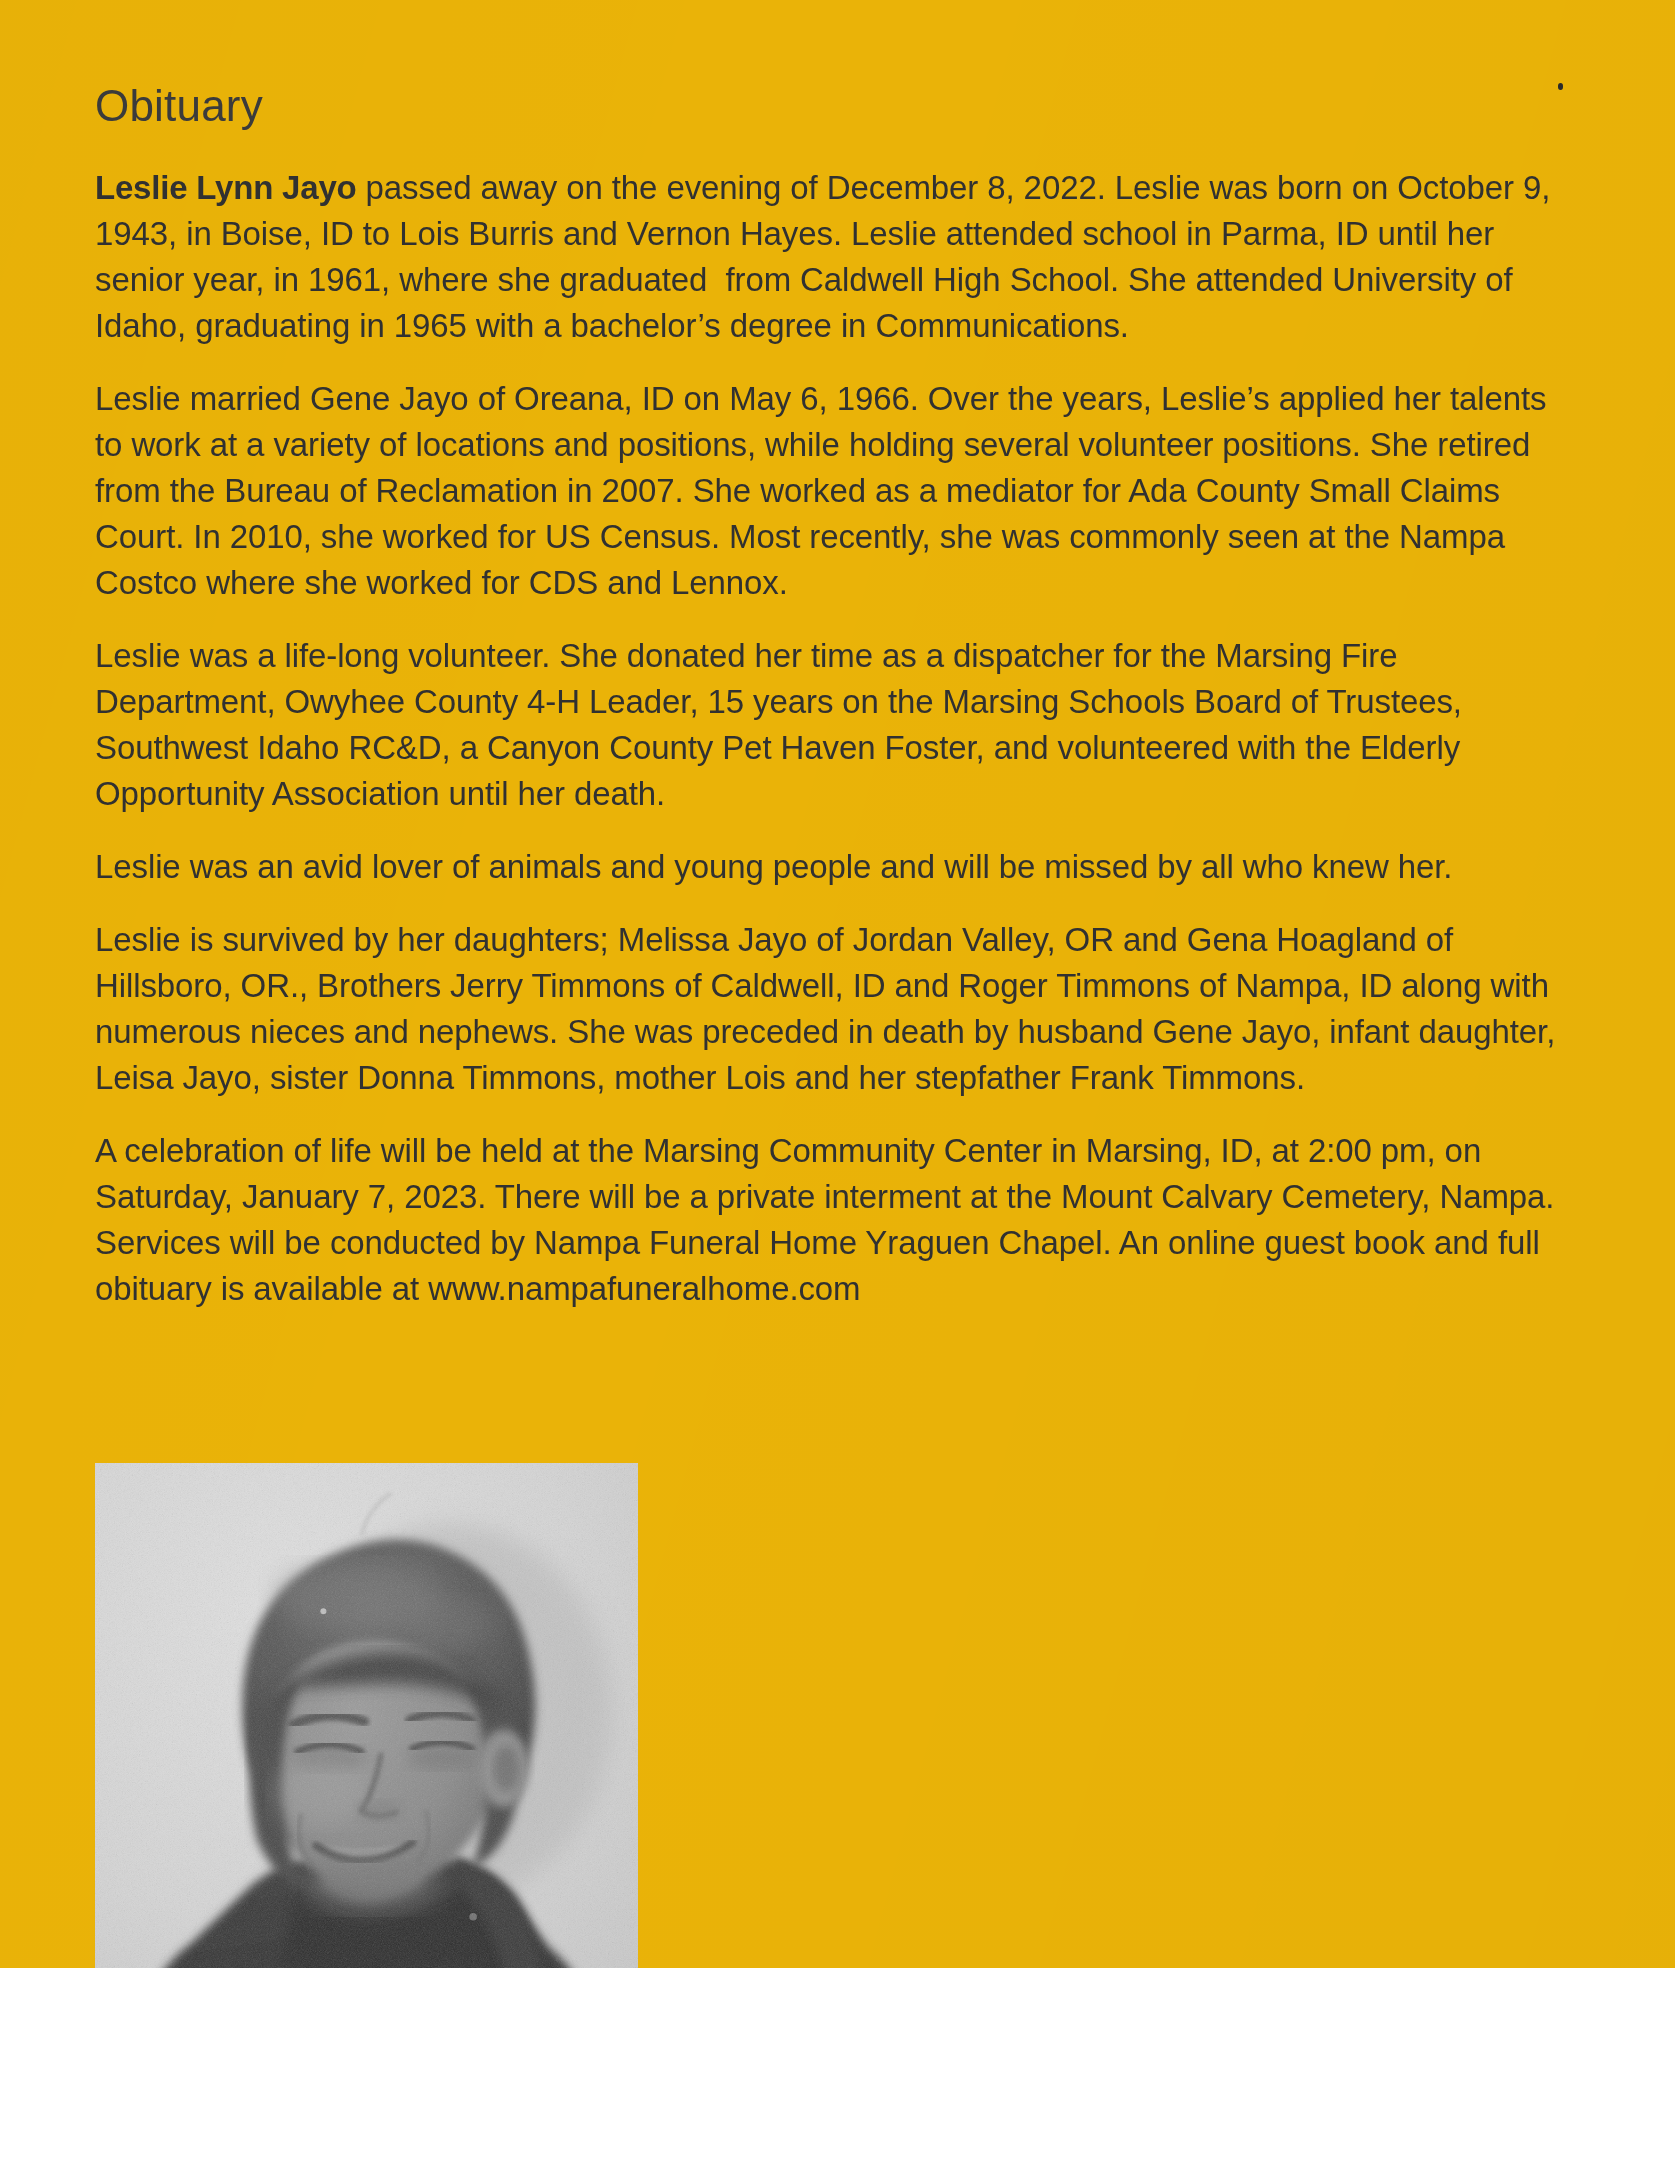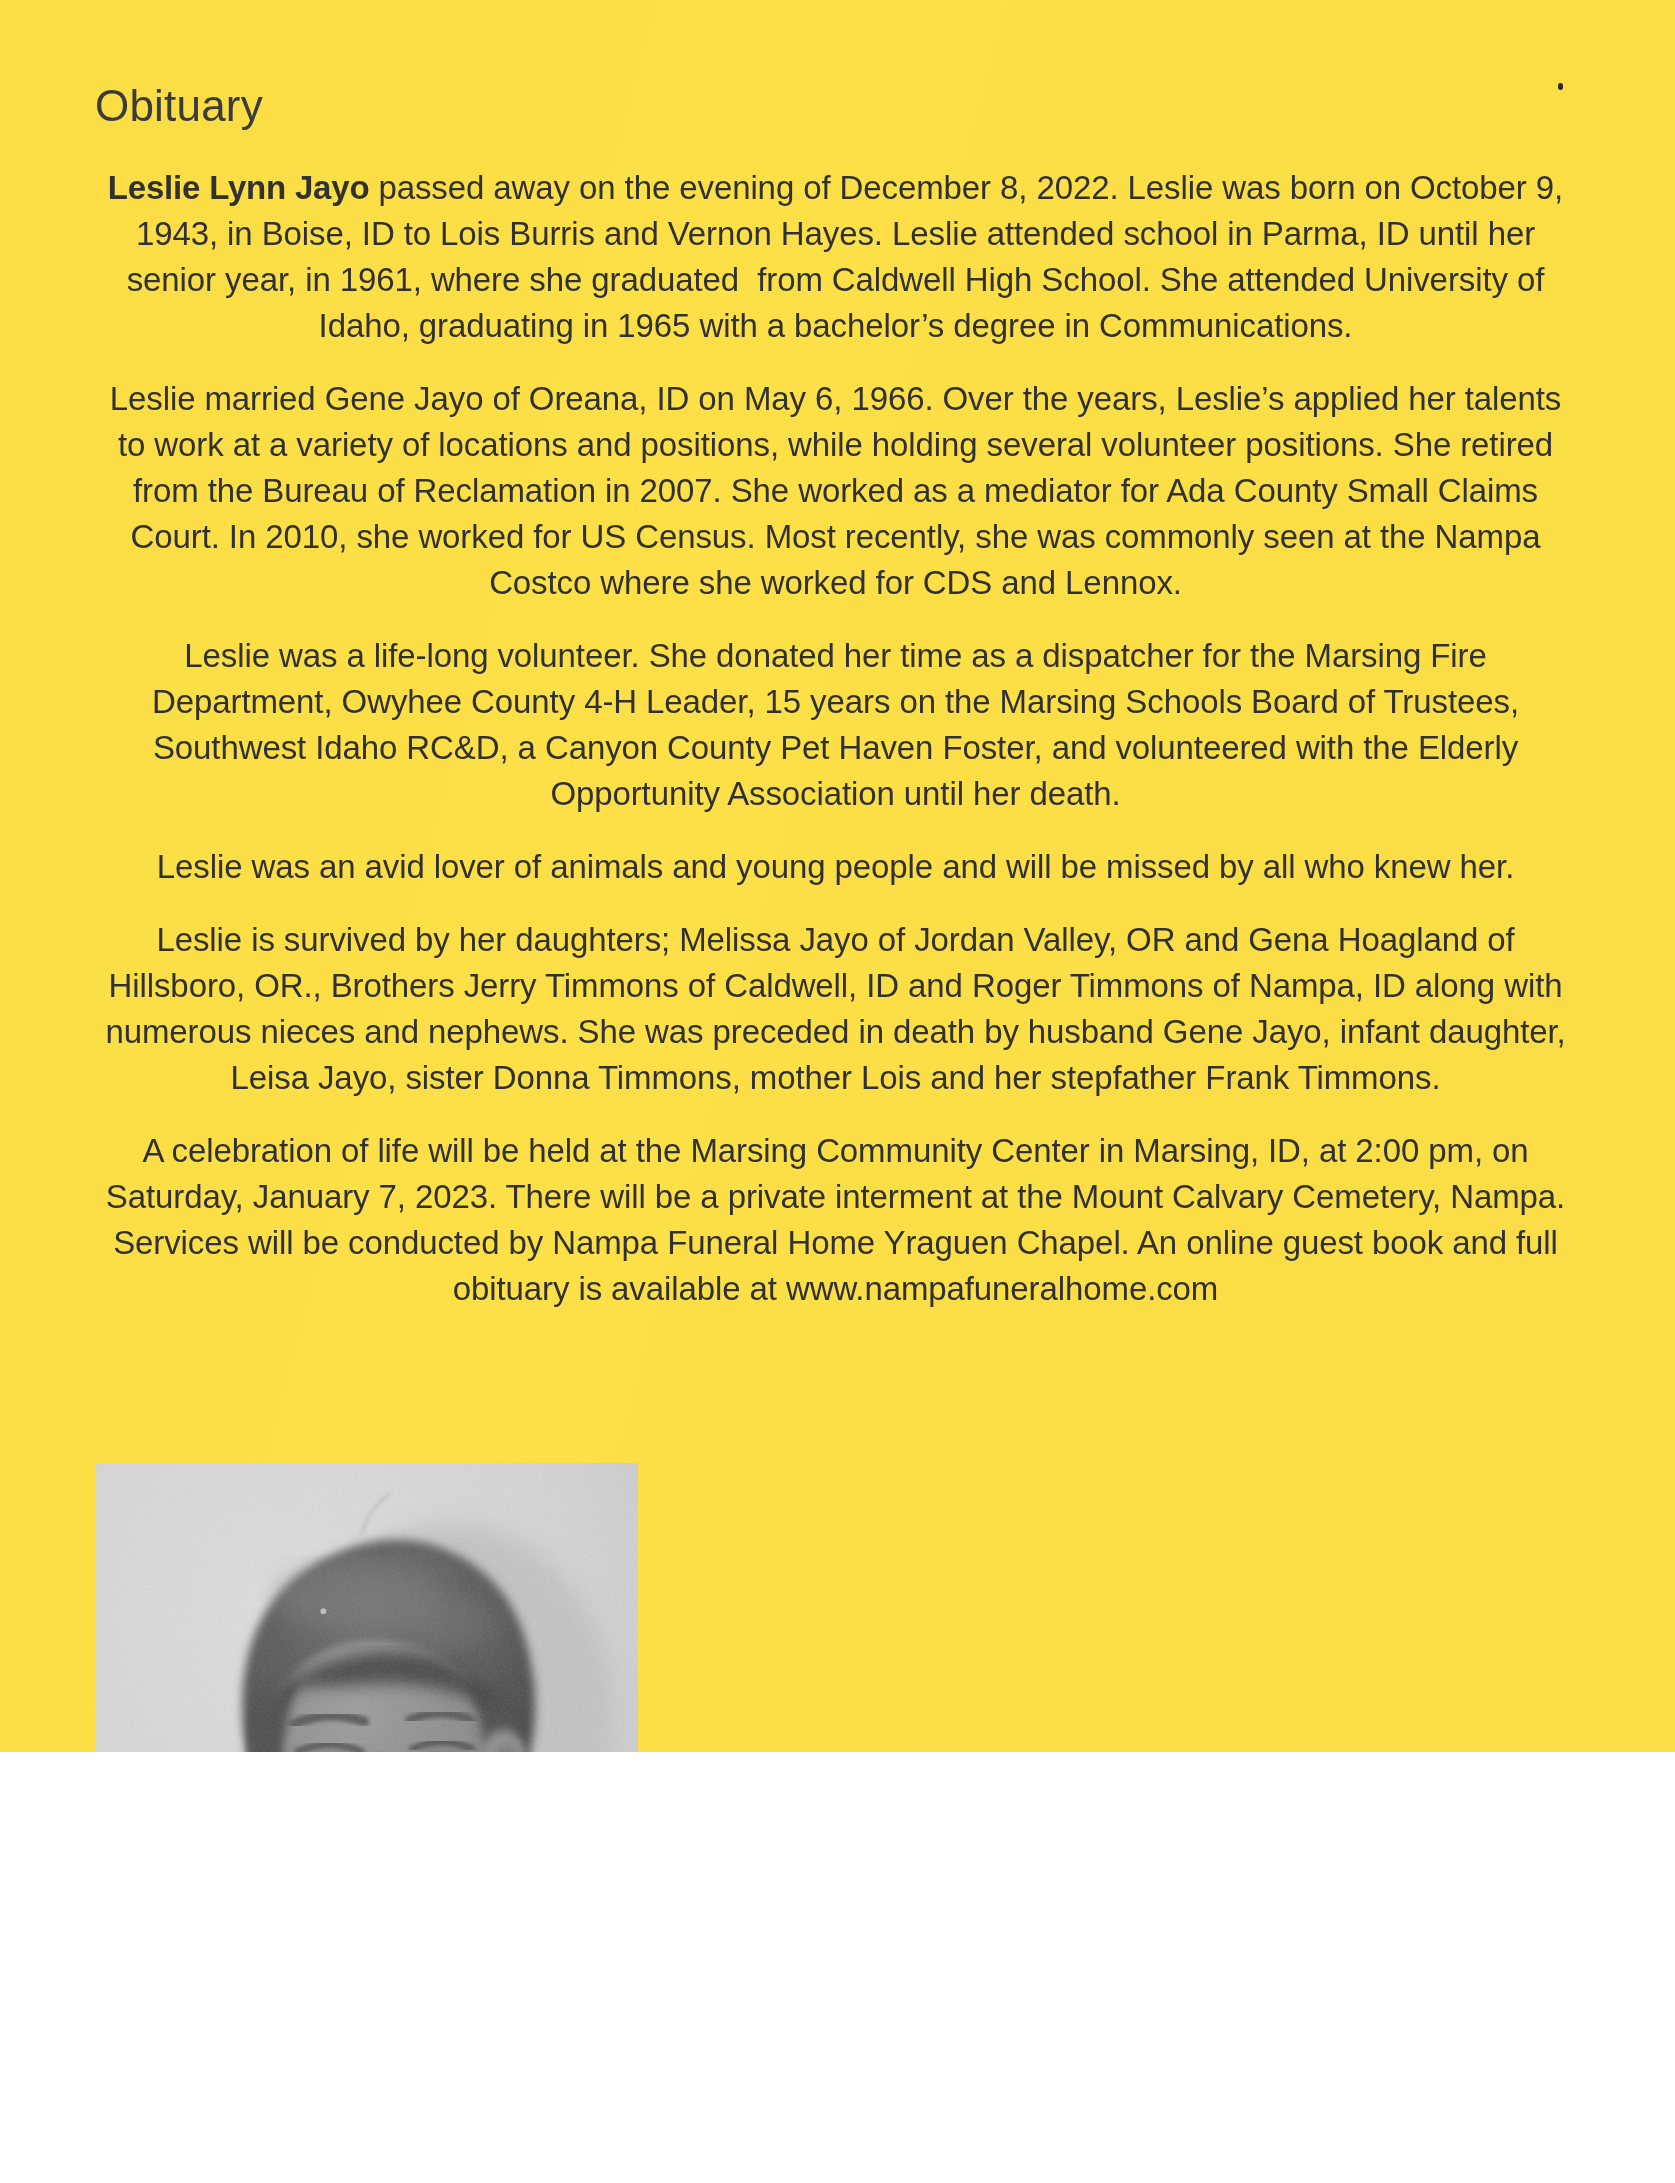--- a/index.html
+++ b/index.html
@@ -4,22 +4,22 @@
 <style>
   html, body {
     margin: 0;
     padding: 0;
     background: #ffffff;
   }
 
   .page {
     position: relative;
     width: 1675px;
-    height: 1752px;
-    background: #fde047;
+    height: 1968px;
+    background: #eab308;
     overflow: hidden;
     font-family: "Liberation Sans", sans-serif;
     color: #2e2e2e;
   }
 
   
   .paper-tint {
     position: absolute;
     inset: 0;
     background:
@@ -43,21 +43,20 @@
     line-height: 1.05;
   }
 
   .para {
     font-size: 33px;
     line-height: 46px;
     color: #313131;
     margin: 0 0 27px 0;
     letter-spacing: -0.1px;
     white-space: pre-wrap;
-    text-align: center;
   }
 
   .para:last-of-type { margin-bottom: 2px; }
 
   .lead-name {
     font-weight: bold;
     letter-spacing: -0.2px;
   }
 
   

